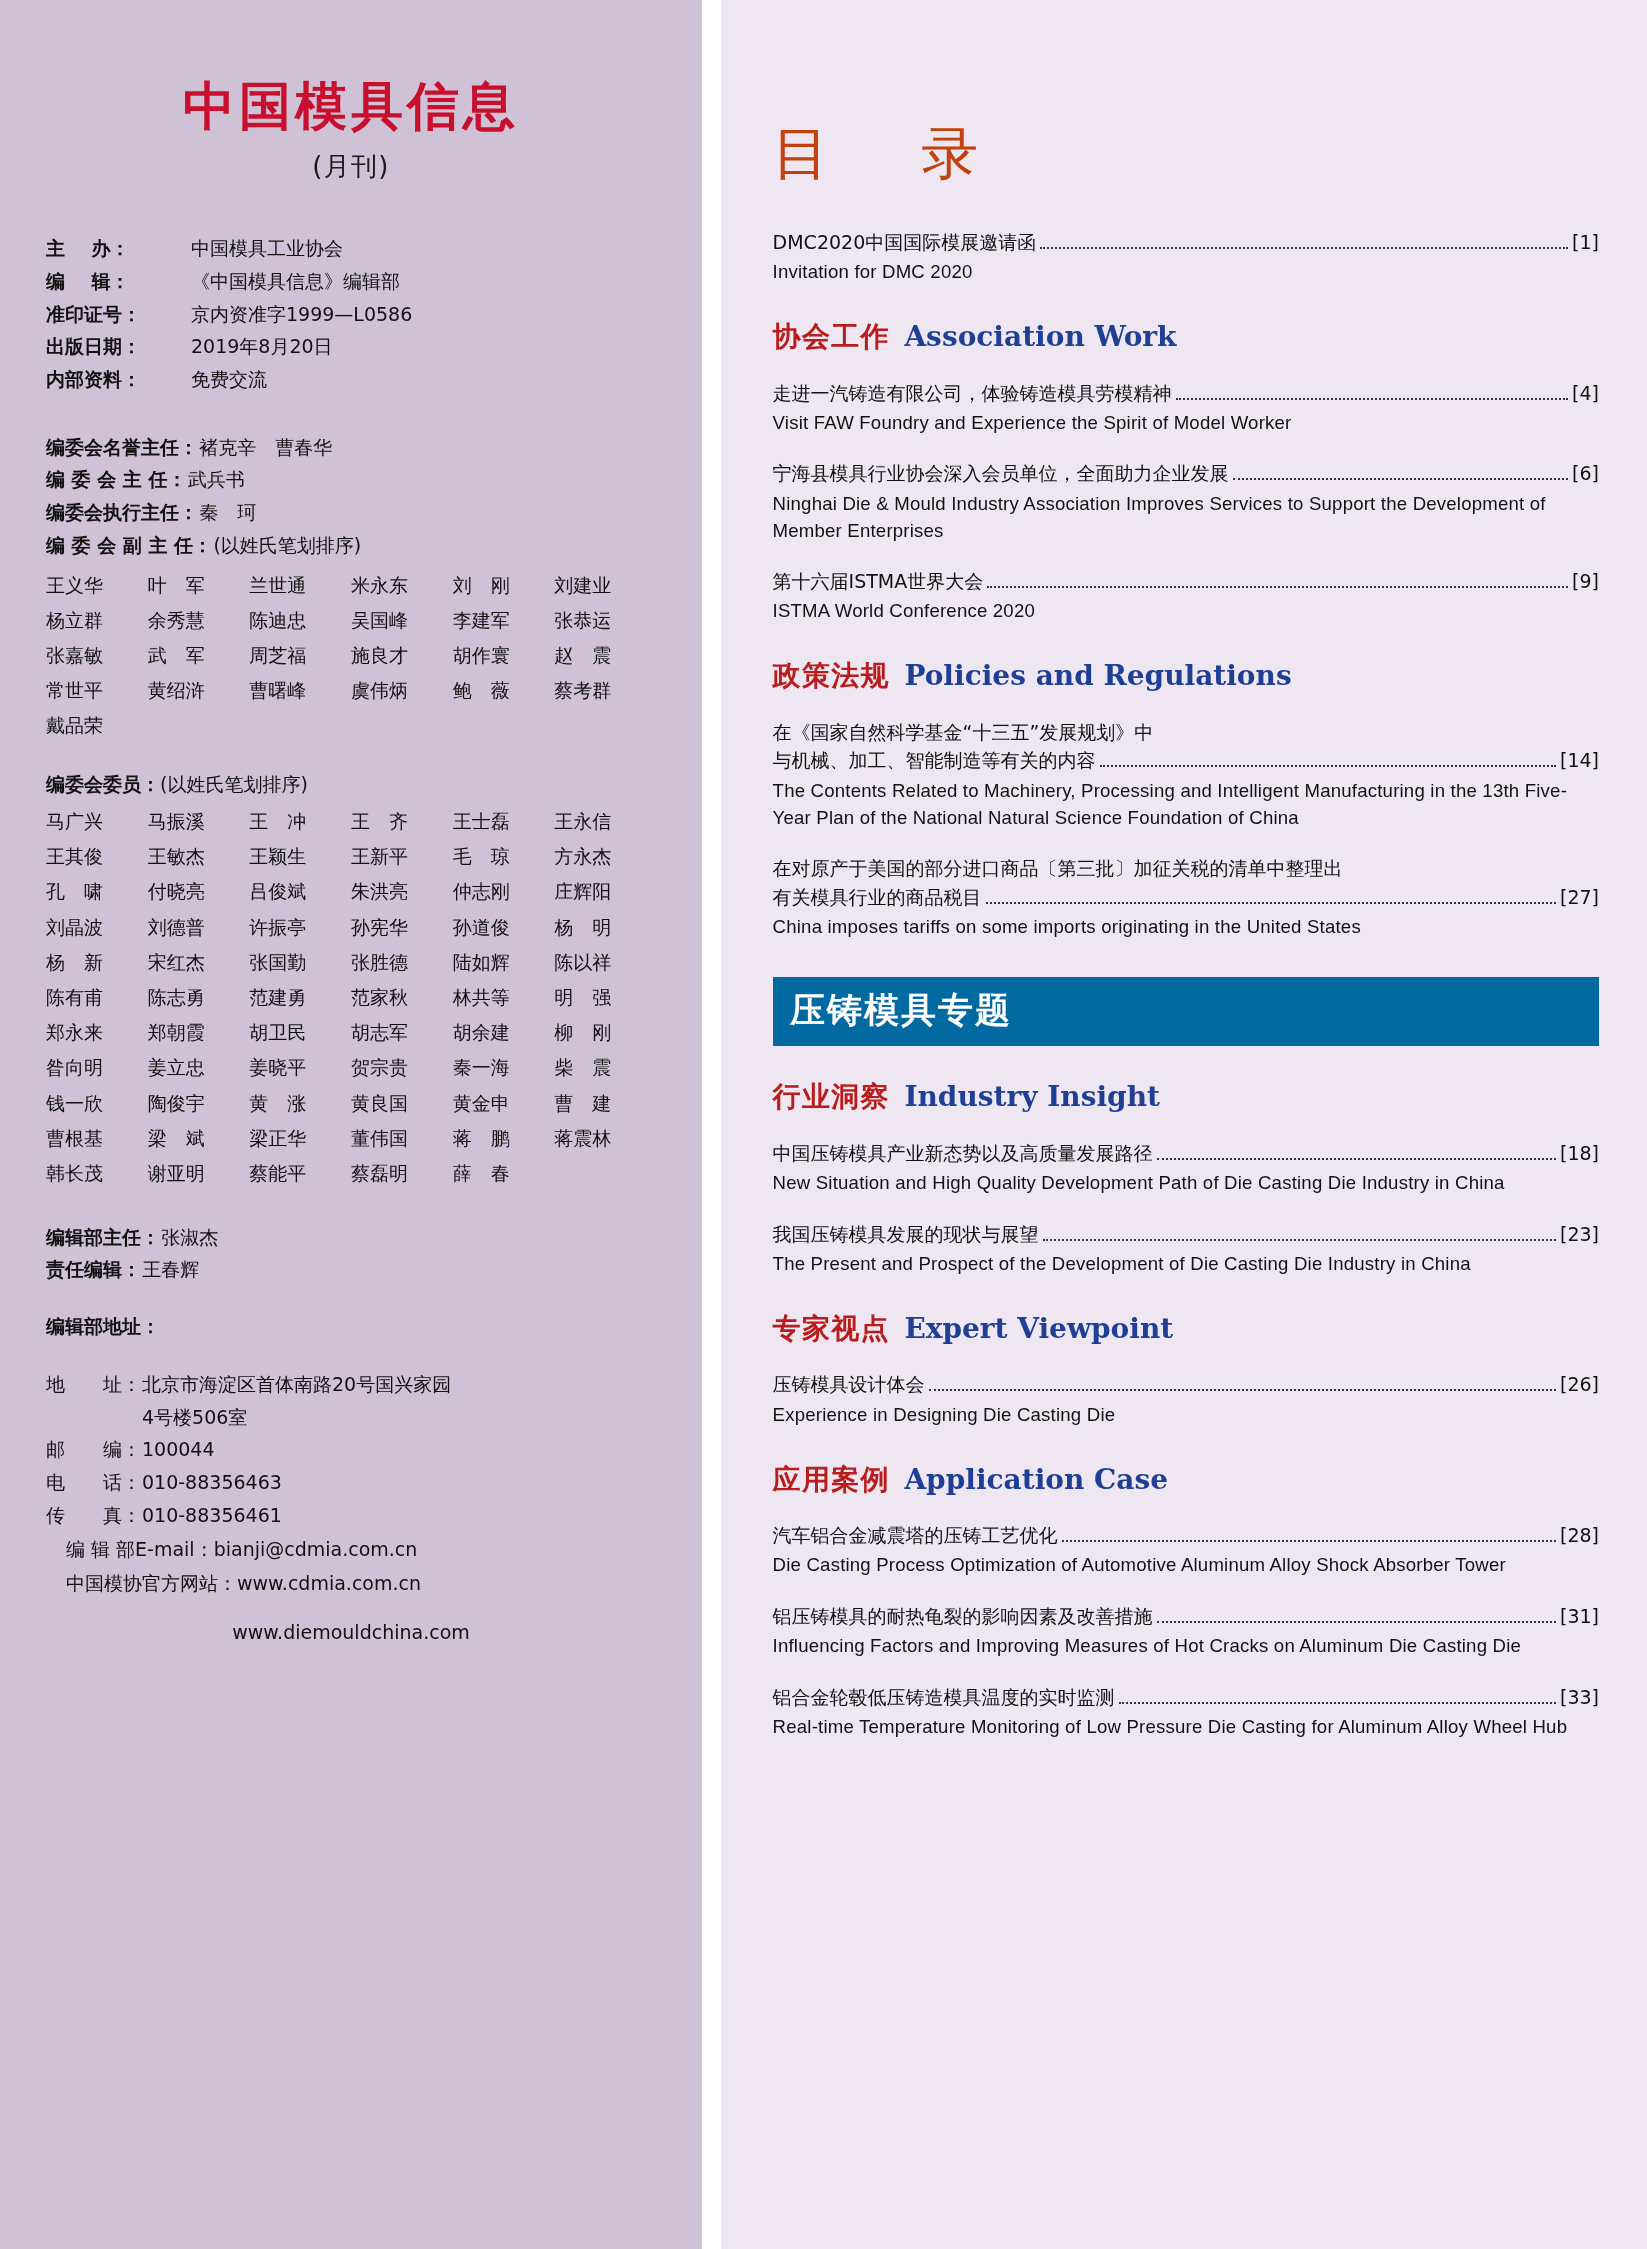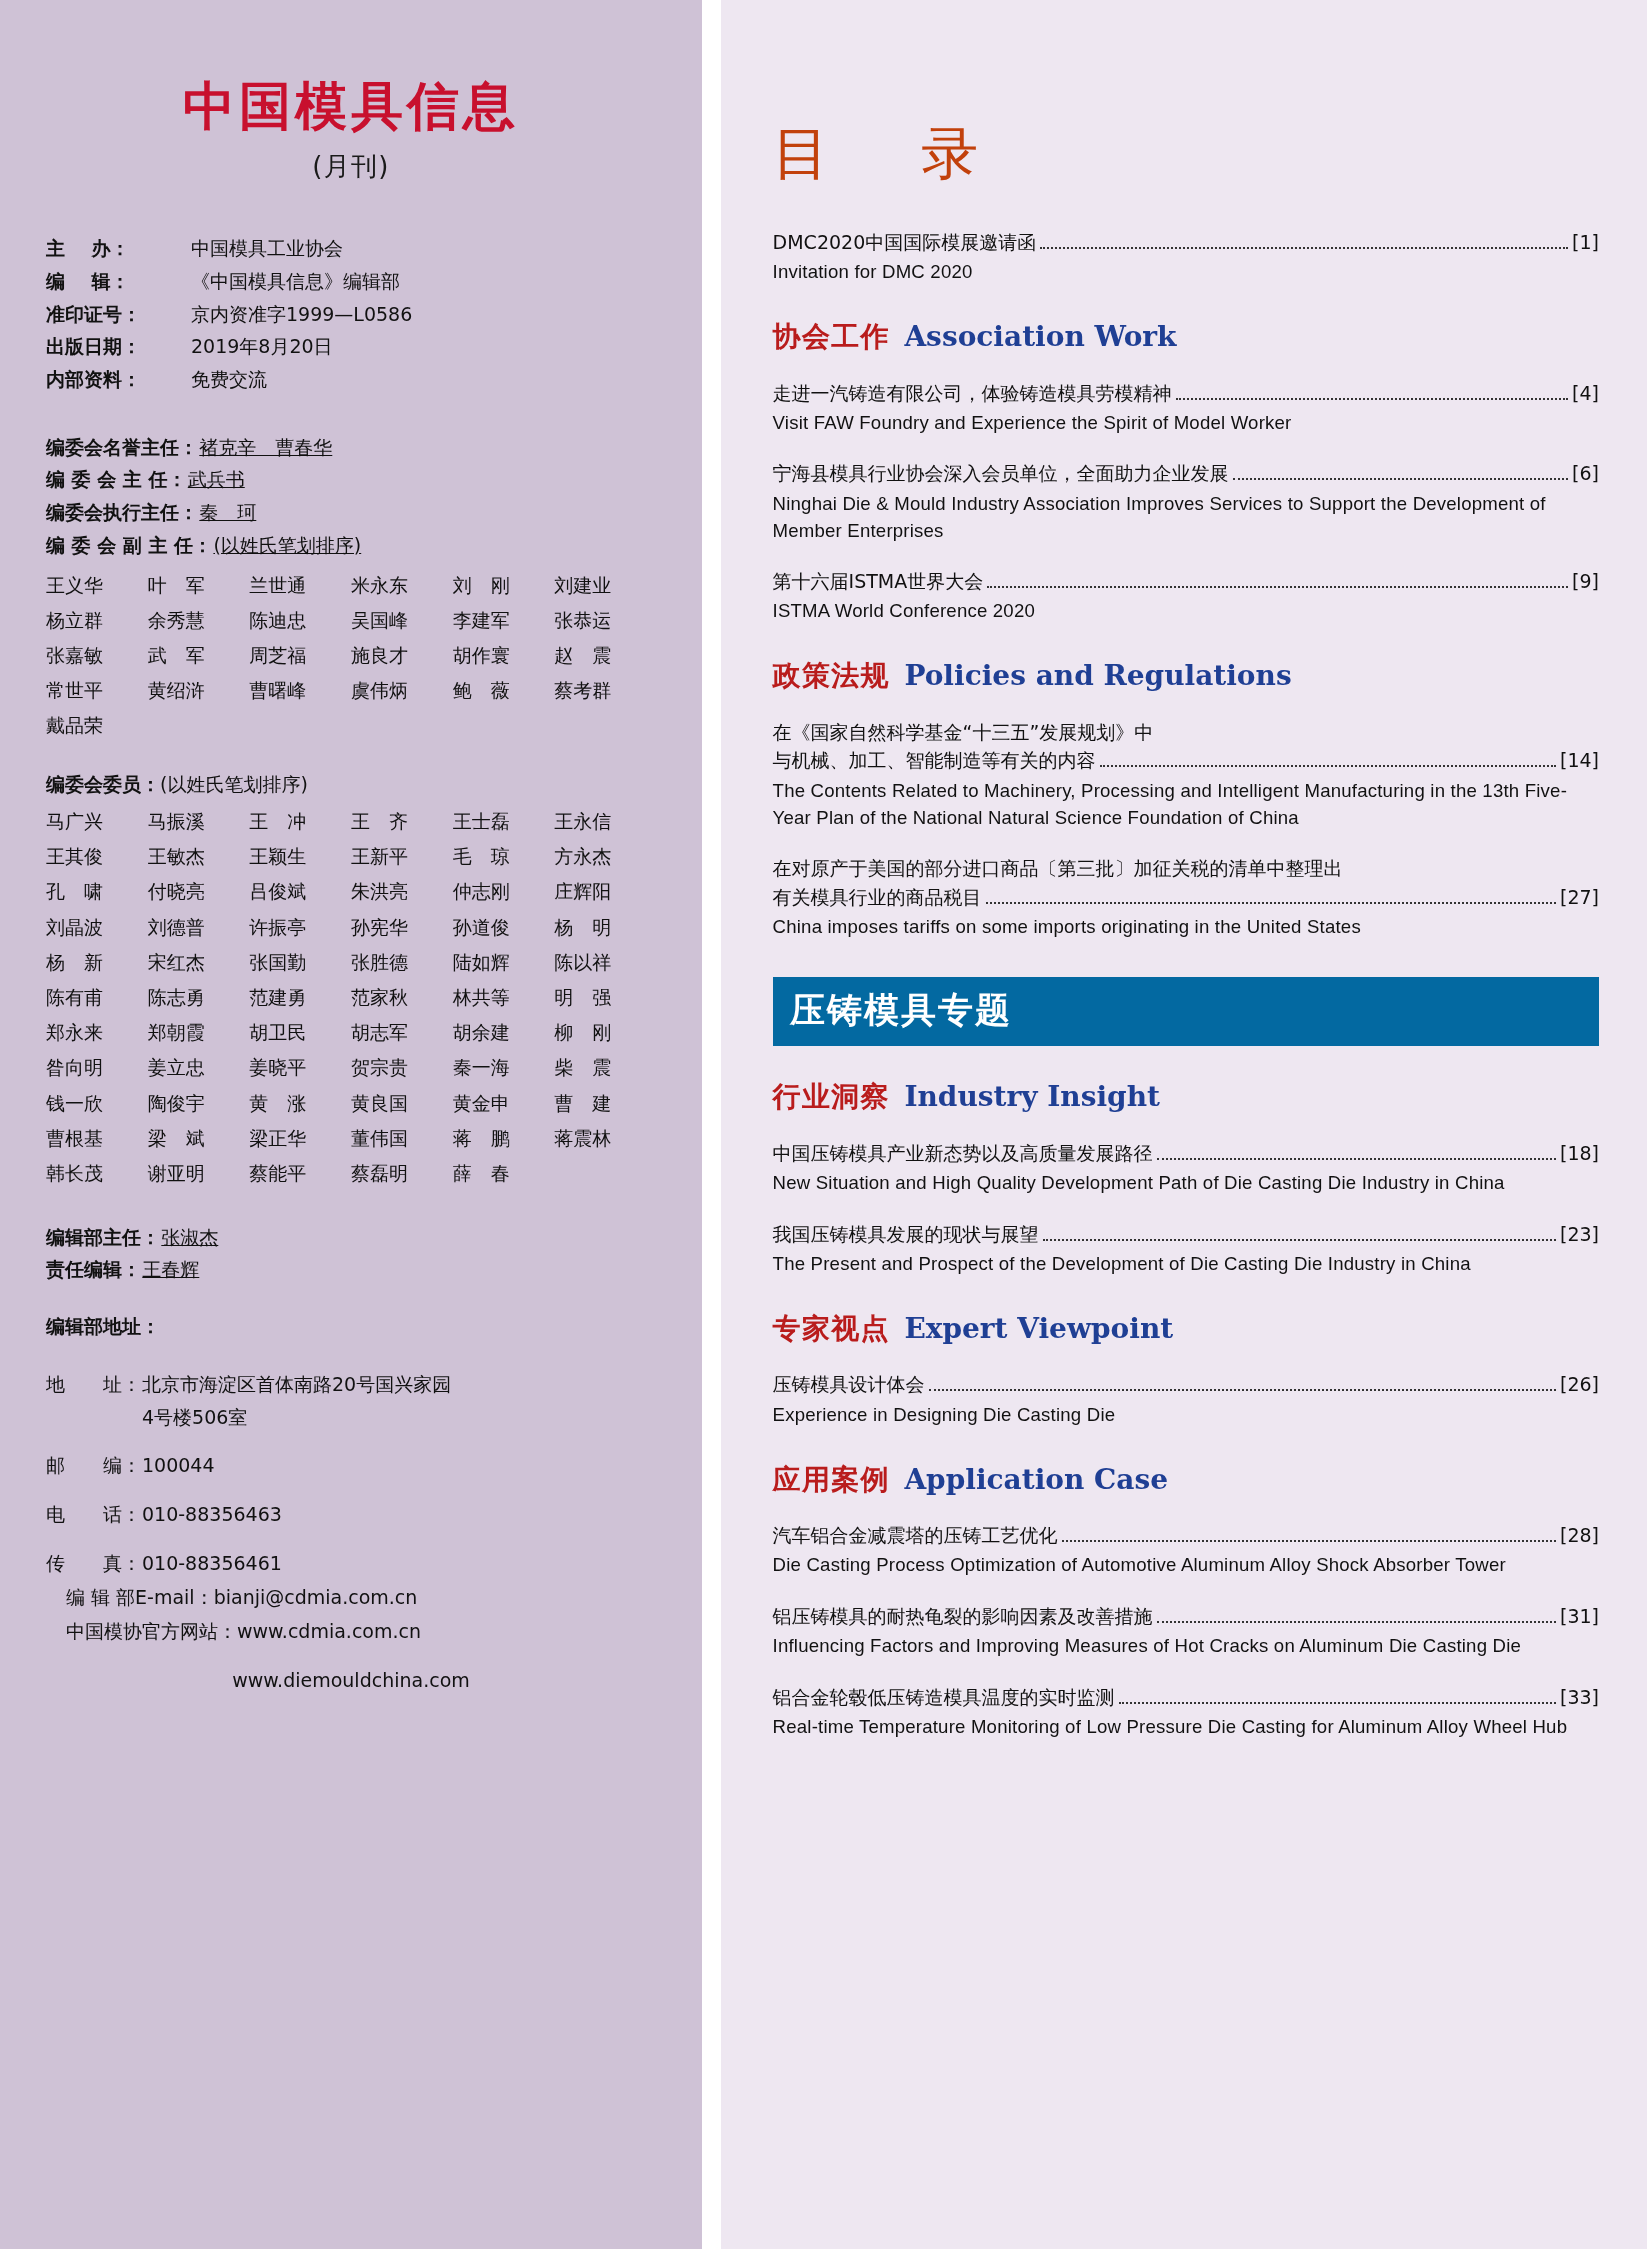--- a/index.html
+++ b/index.html
@@ -63,21 +63,21 @@
 
   .board {
     margin-top: 35px;
     font-family: "DejaVu Sans", sans-serif;
     font-size: 19px;
     color: #111;
     line-height: 1.72;
   }
   .board-row { display: flex; align-items: baseline; }
   .board-key { font-weight: bold; white-space: pre; }
-  .board-val { font-weight: normal; margin-left: 1.3px; text-decoration: underline; }
+  .board-val { font-weight: normal; margin-left: 1.3px; }
 
   .name-grid {
     margin-top: 6.6px;
     display: grid;
     font-family: "DejaVu Sans", sans-serif;
     font-size: 19px;
     color: #111;
   }
   .name-grid.six { grid-template-columns: repeat(6, 1fr); }
   .name-grid .cell {
@@ -95,21 +95,21 @@
   }
   .section-label .thin { font-weight: normal; }
 
   .contact {
     margin-top: 28px;
     font-family: "DejaVu Sans", sans-serif;
     font-size: 19px;
     color: #111;
     line-height: 1.72;
   }
-  .contact-row { display: flex; align-items: baseline; margin-top: 16px; }
+  .contact-row { display: flex; align-items: baseline; }
   .contact-key { width: 96px; white-space: pre; display:inline-block;}
   .contact-val { }
   .contact-cont { margin-left: 96px; }
   .contact-plain { margin-top: 1.3px; margin-left: 20px; }
   .website {
     text-align: center;
     margin-top: 17.3px;
     font-size: 19px;
   }
 

